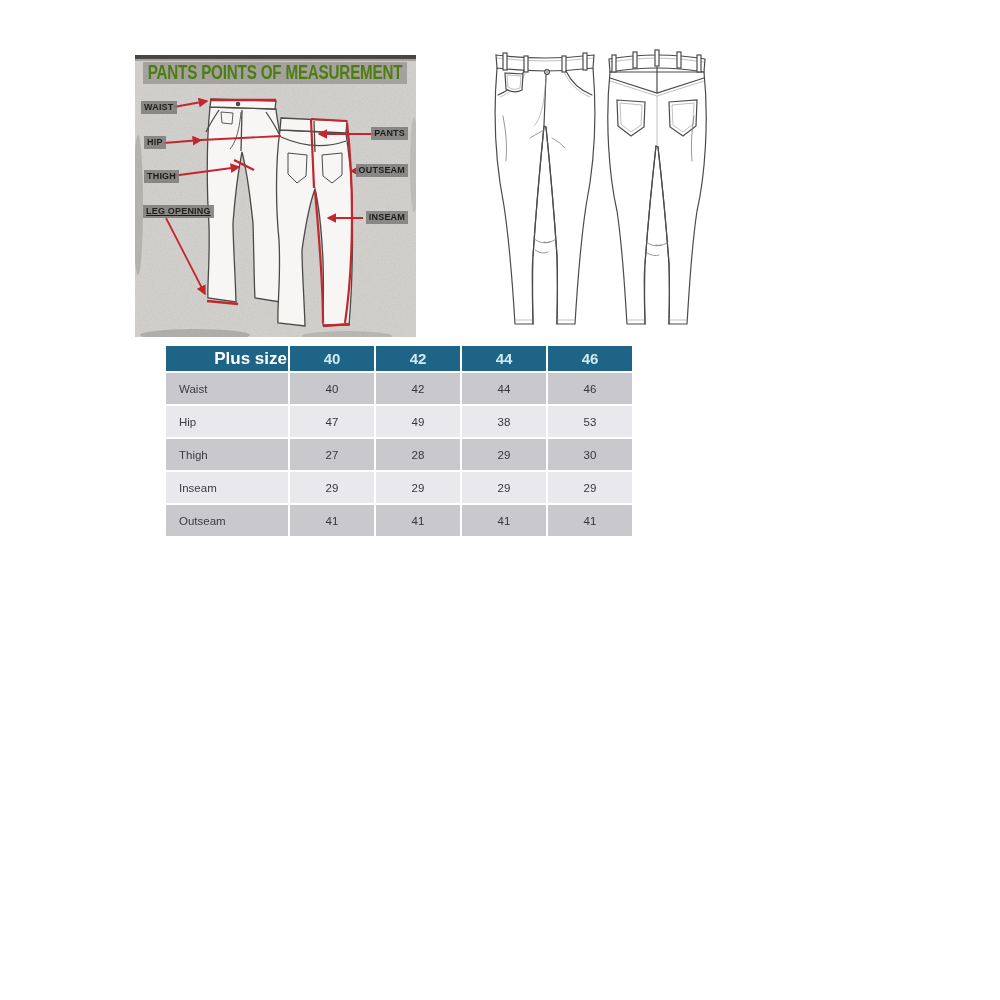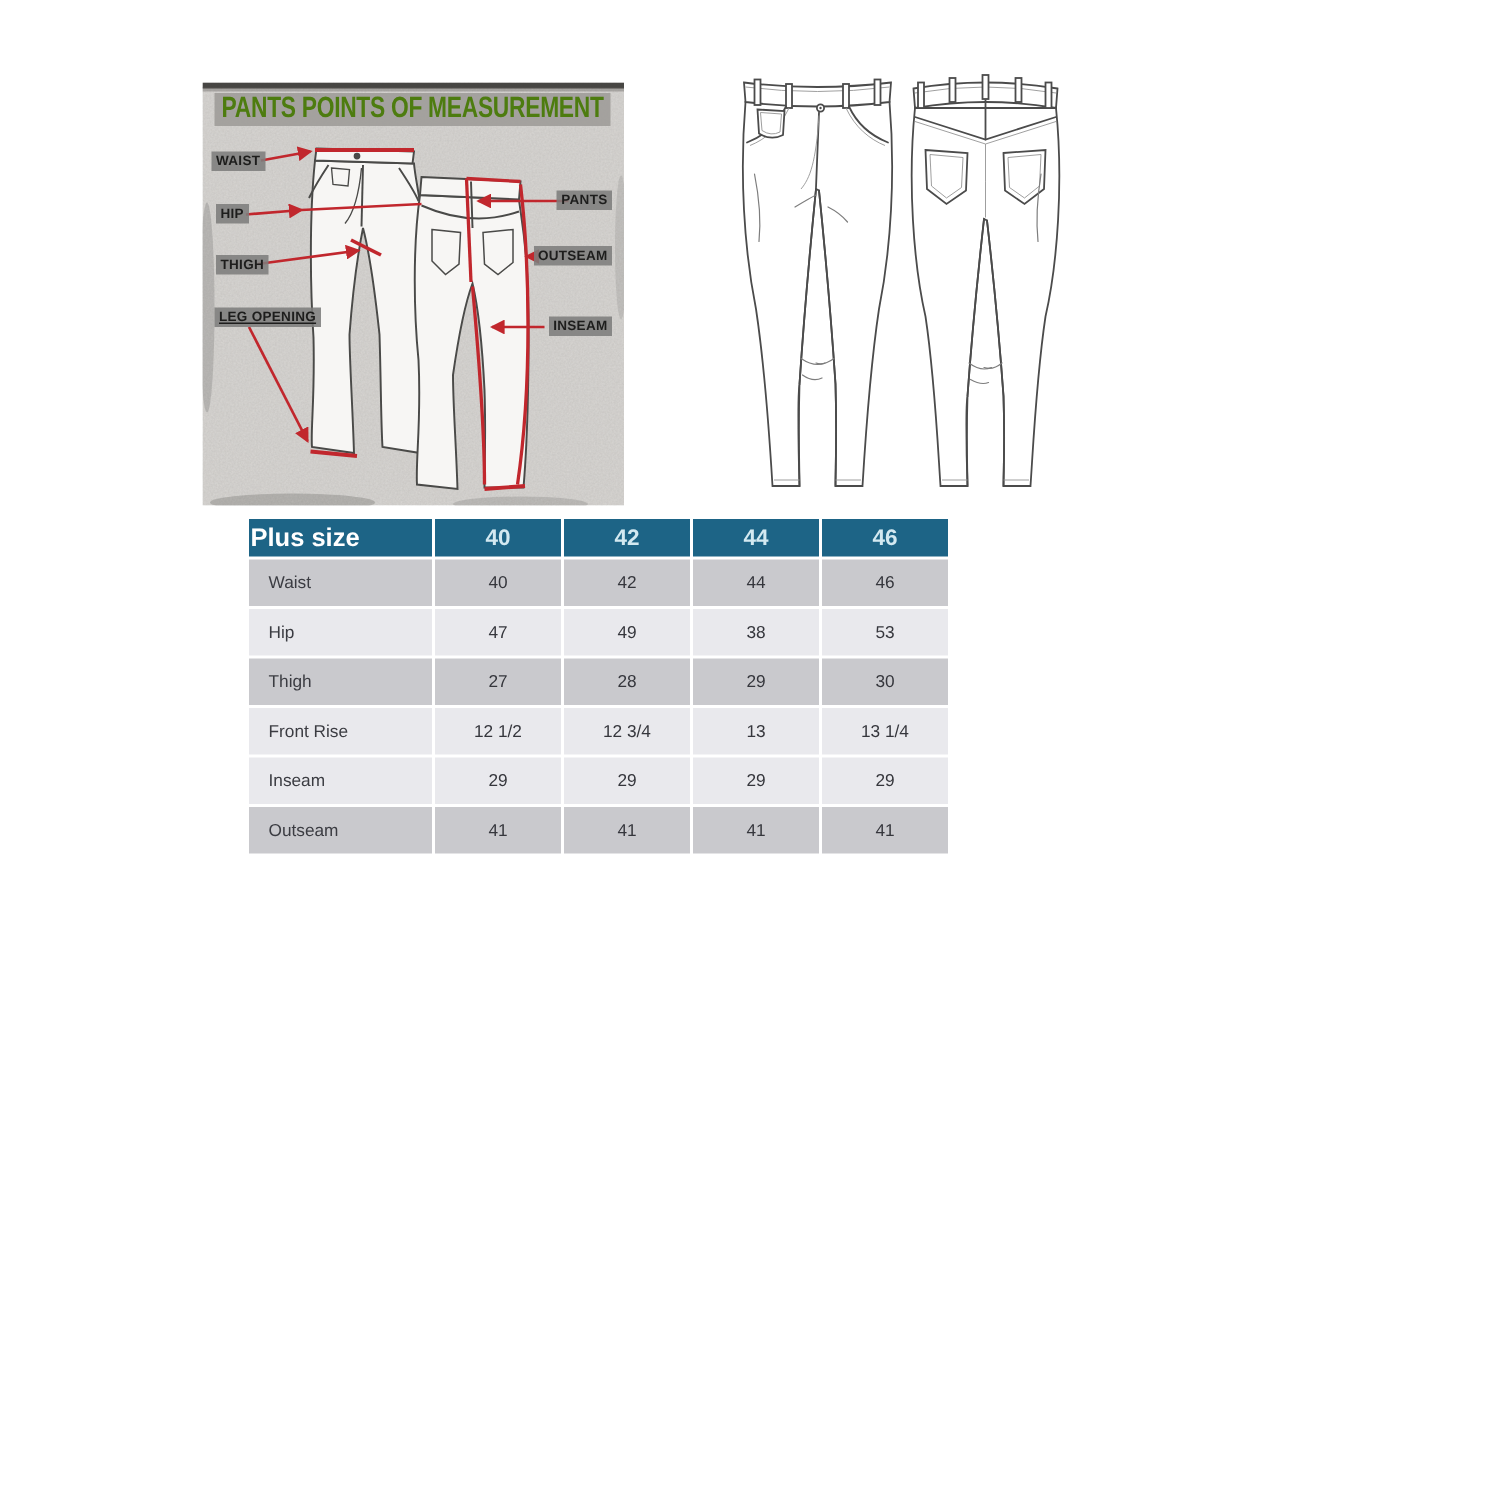--- a/index.html
+++ b/index.html
@@ -37,21 +37,21 @@
   #flat-back{left:604px;top:46px;}
   .ln{stroke:#4b4b4b;stroke-width:1.2;fill:none;stroke-linecap:round;}
   .fillw{fill:#ffffff;}
   .stitch{stroke:#949494;stroke-width:0.6;fill:none;}
   .wr{stroke:#7d7d7d;stroke-width:0.8;fill:none;stroke-linecap:round;}
 
   
   .size-table{position:absolute;left:164px;top:344px;border-collapse:separate;border-spacing:2px;background:#fff;}
   .size-table th,.size-table td{margin:0;}
   .size-table th{background:var(--table-header-bg);height:25px;vertical-align:middle;}
-  .size-table th.corner{width:122px;color:#ffffff;font-size:17px;font-weight:bold;text-align:left;}
+  .size-table th.corner{width:122px;color:#ffffff;font-size:17px;font-weight:bold;text-align:right;}
   .size-table th.size{width:84px;color:#d3e9f1;font-size:15px;font-weight:bold;text-align:center;}
   .size-table td{height:31px;vertical-align:middle;font-size:11.5px;color:#35363c;}
   .size-table td.label{text-align:left;padding-left:13px;color:#3b3c42;}
   .size-table td.val{text-align:center;}
   .size-table tr.dark td{background:var(--table-row-dark);}
   .size-table tr.light td{background:var(--table-row-light);}
 </style>
 </head>
 <body>
 
@@ -219,27 +219,20 @@
           <td class="val">53</td>
         </tr>
         <tr class="dark">
           <td class="label">Thigh</td>
           <td class="val">27</td>
           <td class="val">28</td>
           <td class="val">29</td>
           <td class="val">30</td>
         </tr>
         <tr class="light">
-          <td class="label">Front Rise</td>
-          <td class="val">12 1/2</td>
-          <td class="val">12 3/4</td>
-          <td class="val">13</td>
-          <td class="val">13 1/4</td>
-        </tr>
-        <tr class="light">
           <td class="label">Inseam</td>
           <td class="val">29</td>
           <td class="val">29</td>
           <td class="val">29</td>
           <td class="val">29</td>
         </tr>
         <tr class="dark">
           <td class="label">Outseam</td>
           <td class="val">41</td>
           <td class="val">41</td>

